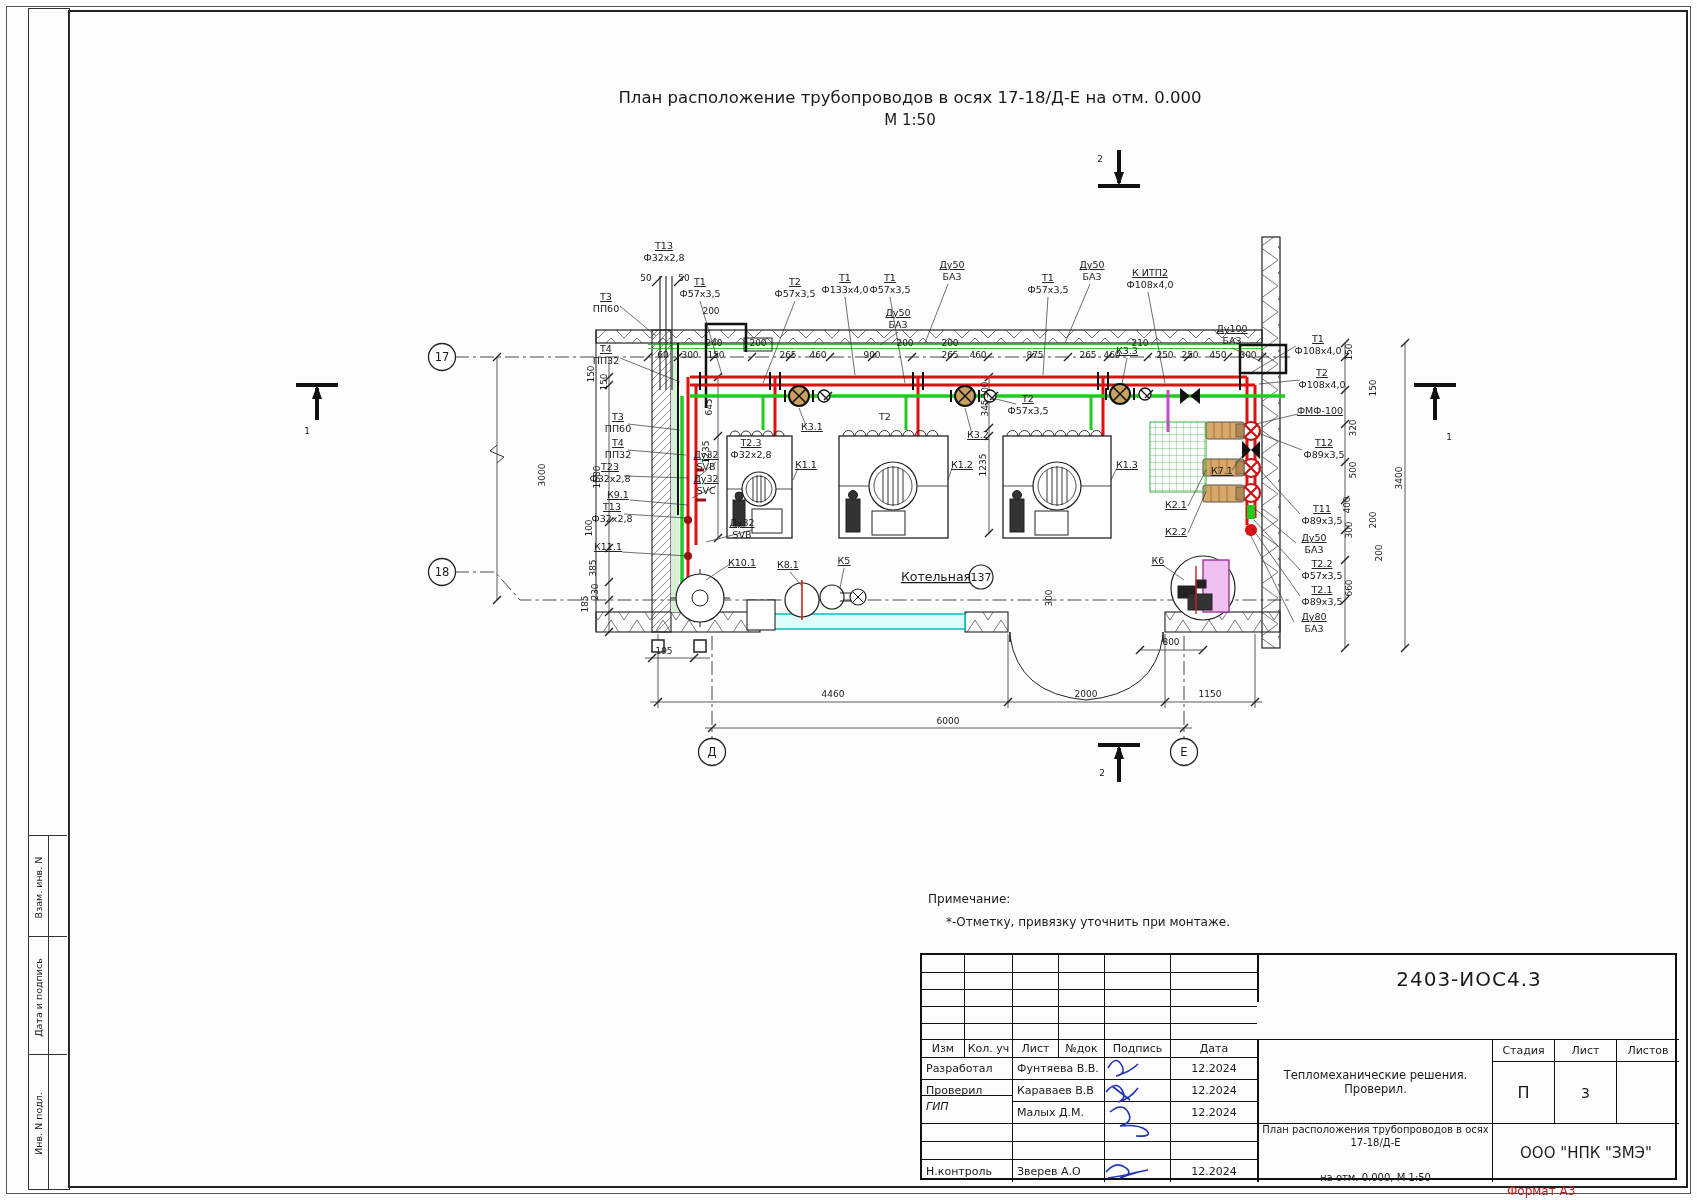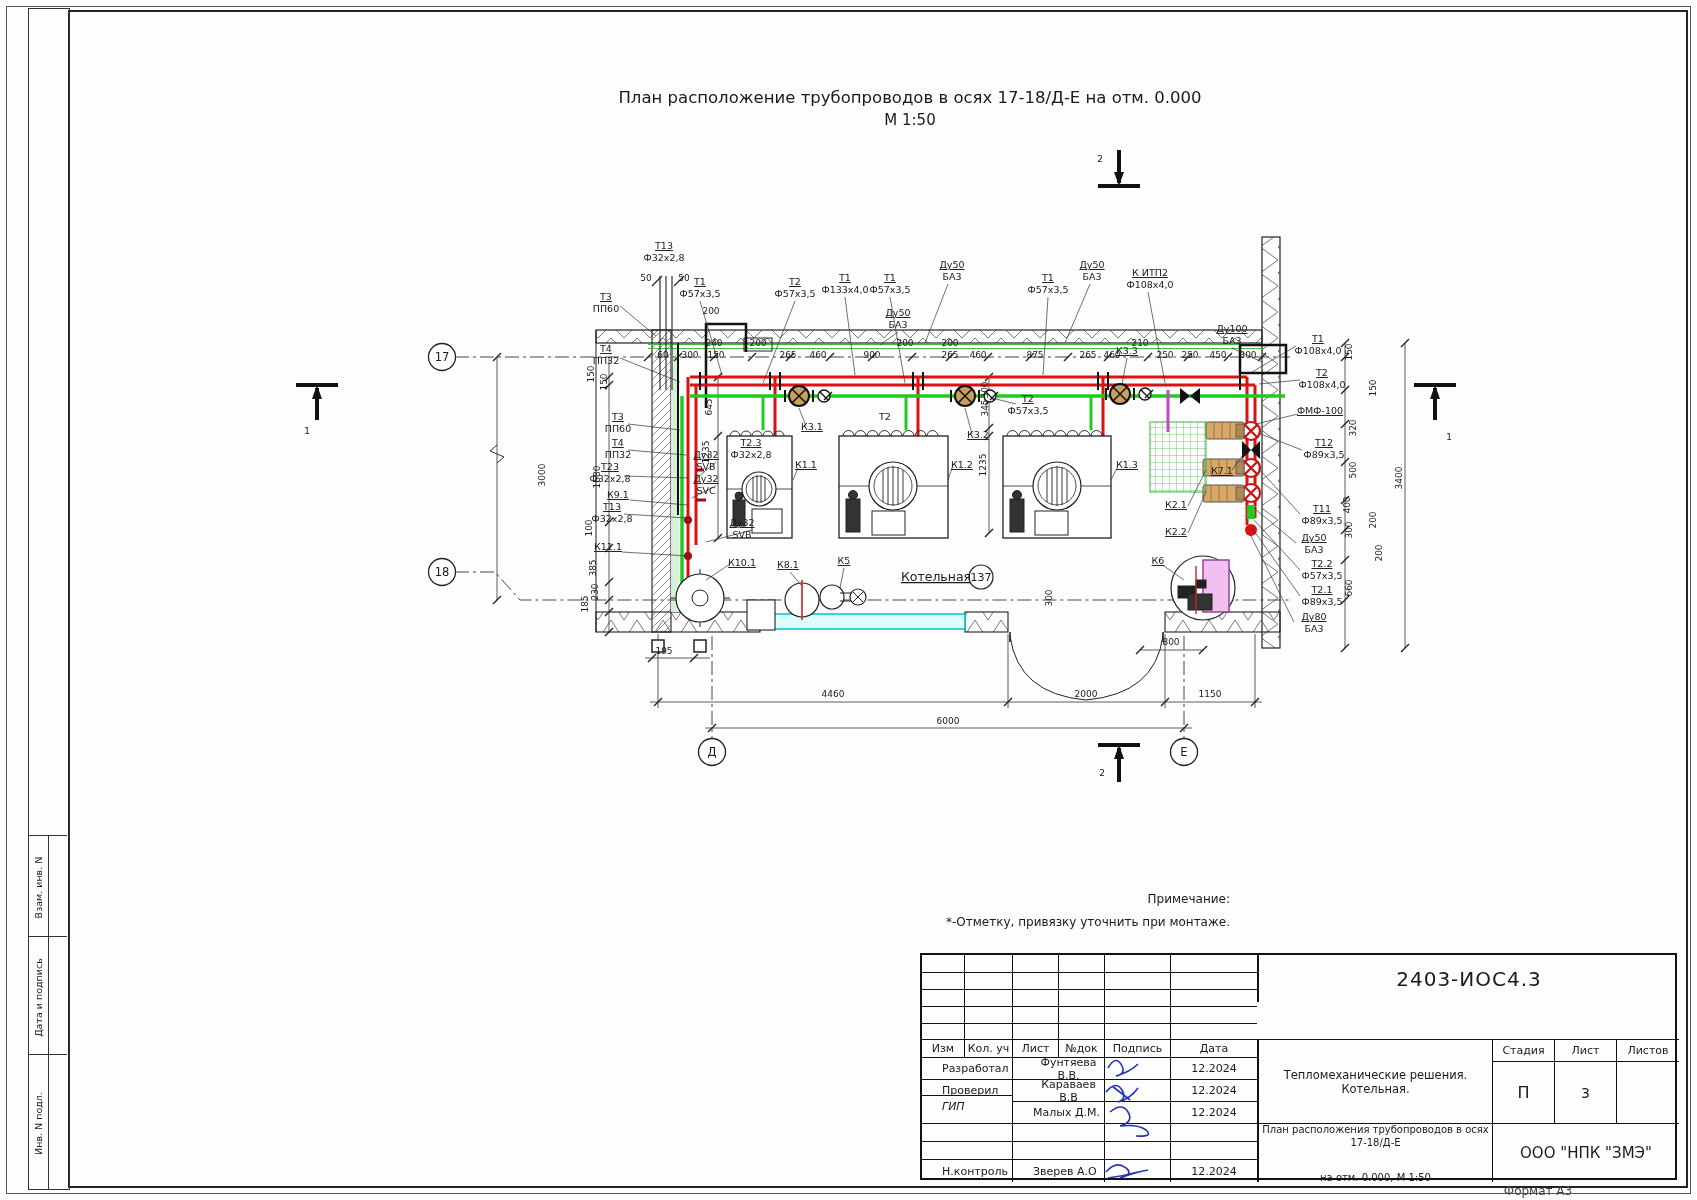--- a/index.html
+++ b/index.html
@@ -7,34 +7,34 @@
         font-family:"DejaVu Sans",sans-serif;color:#1a1a1a;}
   .outer-border{position:absolute;left:6px;top:6px;width:1683px;height:1186px;border:1px solid #555;}
   .main-frame{position:absolute;left:68px;top:10px;width:1616px;height:1174px;border:2px solid #222;}
   .stamp-strip{position:absolute;left:28px;top:8px;width:40px;height:1180px;border:1px solid #333;}
   .stamp-box{position:absolute;left:0;width:38px;border-top:1.5px solid #333;}
   .stamp-box .vdiv{position:absolute;left:19px;top:0;bottom:0;width:0;border-left:1px solid #333;}
   .stamp-label{position:absolute;left:-31px;width:80px;text-align:center;font-size:9.5px;
                transform:rotate(-90deg);transform-origin:center;white-space:nowrap;}
   .sheet-title{position:absolute;left:600px;top:88px;width:620px;text-align:center;font-size:16.5px;}
   .sheet-title .sub{font-size:15px;margin-top:4px;}
-  .note-block{position:absolute;left:928px;top:892px;font-size:12px;text-align:right;}
+  .note-block{position:absolute;left:928px;top:892px;font-size:12px;}
   .note-block .nline{margin-top:9px;padding-left:18px;}
   svg{position:absolute;left:0;top:0;}
   svg text{font-family:"DejaVu Sans",sans-serif;fill:#1a1a1a;}
   .tb{position:absolute;left:920px;top:953px;width:757px;height:227px;border:2px solid #111;box-sizing:border-box;}
   .cell{position:absolute;box-sizing:border-box;border-left:1px solid #111;border-top:1px solid #111;
         font-size:11px;display:flex;align-items:center;justify-content:center;text-align:center;overflow:hidden;}
   .cell.noL{border-left:none;}.cell.noT{border-top:none;}
-  .cell.left{justify-content:flex-start;padding-left:20px;}
+  .cell.left{justify-content:flex-start;padding-left:4px;}
   .docnum{font-size:20px;letter-spacing:1px;}
   .addr{font-size:9.3px;line-height:12px;flex-direction:column;}
   .company{font-size:15px;}
   .dtitle{font-size:10px;line-height:13px;flex-direction:column;gap:22px;}
-  .fmt{position:absolute;left:1448px;top:1184px;width:180px;text-align:center;font-size:12px;color:#404040;}
+  .fmt{position:absolute;left:1507px;top:1184px;width:180px;font-size:12px;color:#b91c1c;}
   .sigsvg{position:absolute;left:1098px;top:1050px;}
 </style>
 </head>
 <body>
 
 <div class="page">
   <div class="outer-border"></div>
   <div class="main-frame"></div>
 
   <div class="stamp-strip">
@@ -556,21 +556,21 @@
     <div class="cell noL" style="left:0;top:186px;width:90px;height:18px;"></div>
       <div class="cell" style="left:90px;top:186px;width:92px;height:18px;"></div>
       <div class="cell" style="left:182px;top:186px;width:66px;height:18px;"></div>
       <div class="cell" style="left:248px;top:186px;width:87px;height:18px;"></div>
     <div class="cell noL left" style="left:0;top:204px;width:90px;height:23px;">Н.контроль</div>
     <div class="cell left" style="left:90px;top:204px;width:92px;height:23px;">Зверев А.О</div>
     <div class="cell" style="left:182px;top:204px;width:66px;height:23px;"></div>
     <div class="cell" style="left:248px;top:204px;width:87px;height:23px;">12.2024</div>
 
     <div class="cell noT docnum" style="left:335px;top:0;width:422px;height:47px;border-left-width:2px;text-align:right;">2403-ИОС4.3</div>
-    <div class="cell" style="left:335px;top:84px;width:235px;height:84px;border-left-width:2px;font-size:11.5px;">Тепломеханические решения. Котельная.</div>
+    <div class="cell" style="left:335px;top:84px;width:235px;height:84px;border-left-width:2px;font-size:11.5px;">Тепломеханические решения. Проверил.</div>
     <div class="cell" style="left:570px;top:84px;width:62px;height:22px;">Стадия</div>
     <div class="cell" style="left:632px;top:84px;width:62px;height:22px;">Лист</div>
     <div class="cell" style="left:694px;top:84px;width:63px;height:22px;">Листов</div>
     <div class="cell" style="left:570px;top:106px;width:62px;height:62px;font-size:16px;">П</div>
     <div class="cell" style="left:632px;top:106px;width:62px;height:62px;font-size:14px;">3</div>
     <div class="cell" style="left:694px;top:106px;width:63px;height:62px;"></div>
     <div class="cell dtitle" style="left:335px;top:168px;width:235px;height:59px;border-left-width:2px;">
       <span>План расположения трубопроводов в осях 17-18/Д-Е</span>
       <span>на отм. 0.000, М 1:50</span>
     </div>

